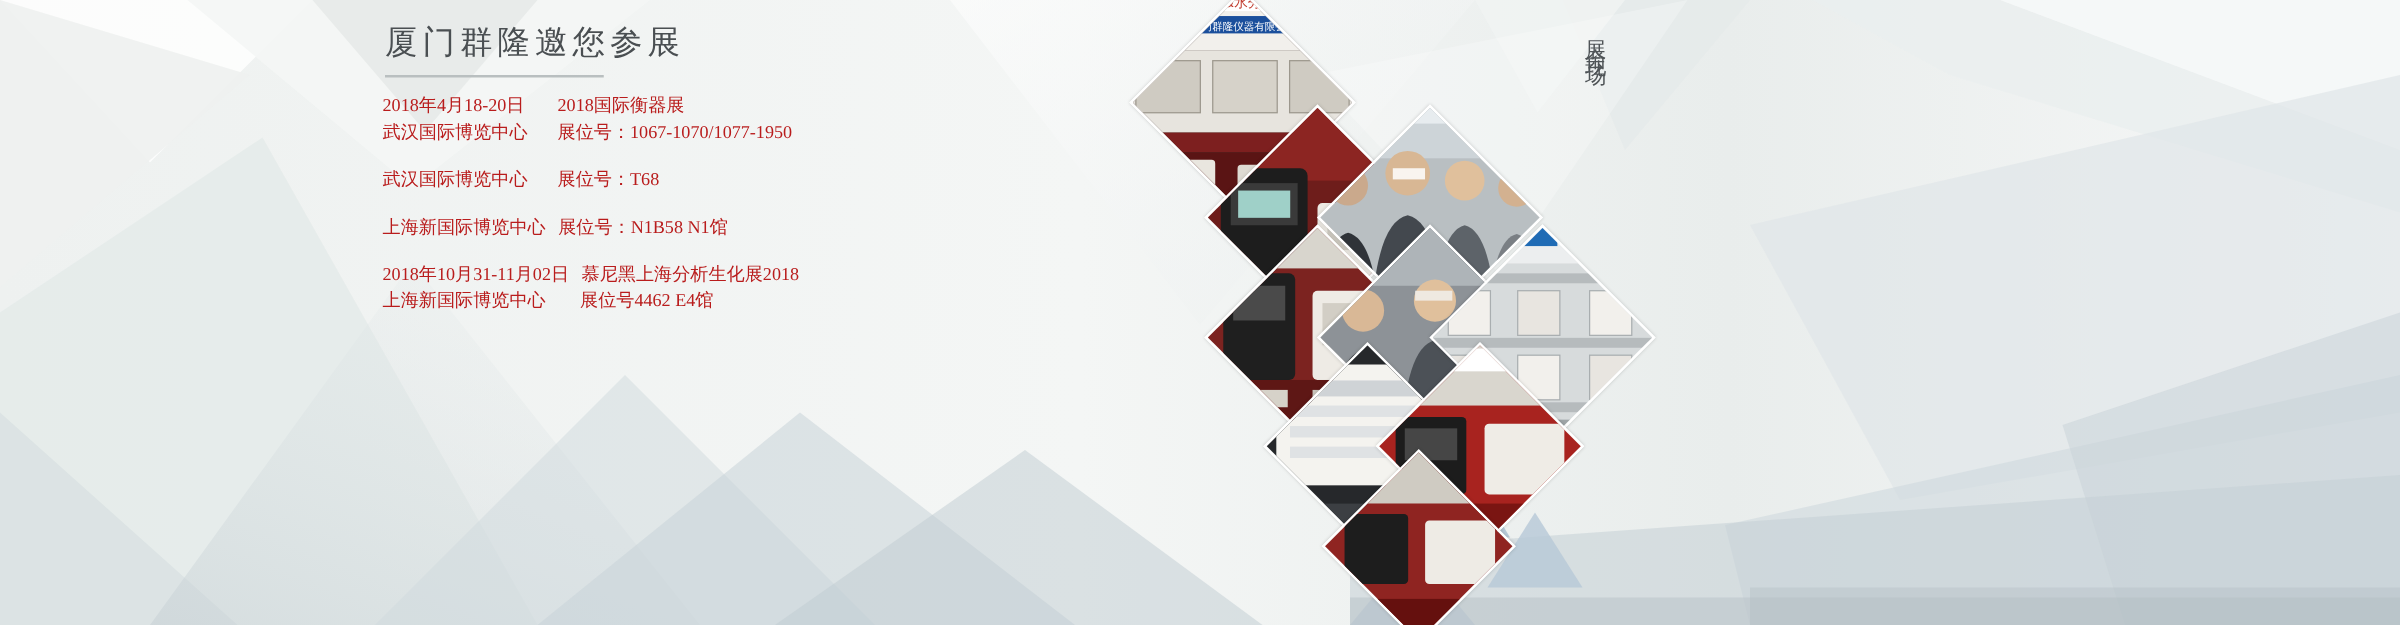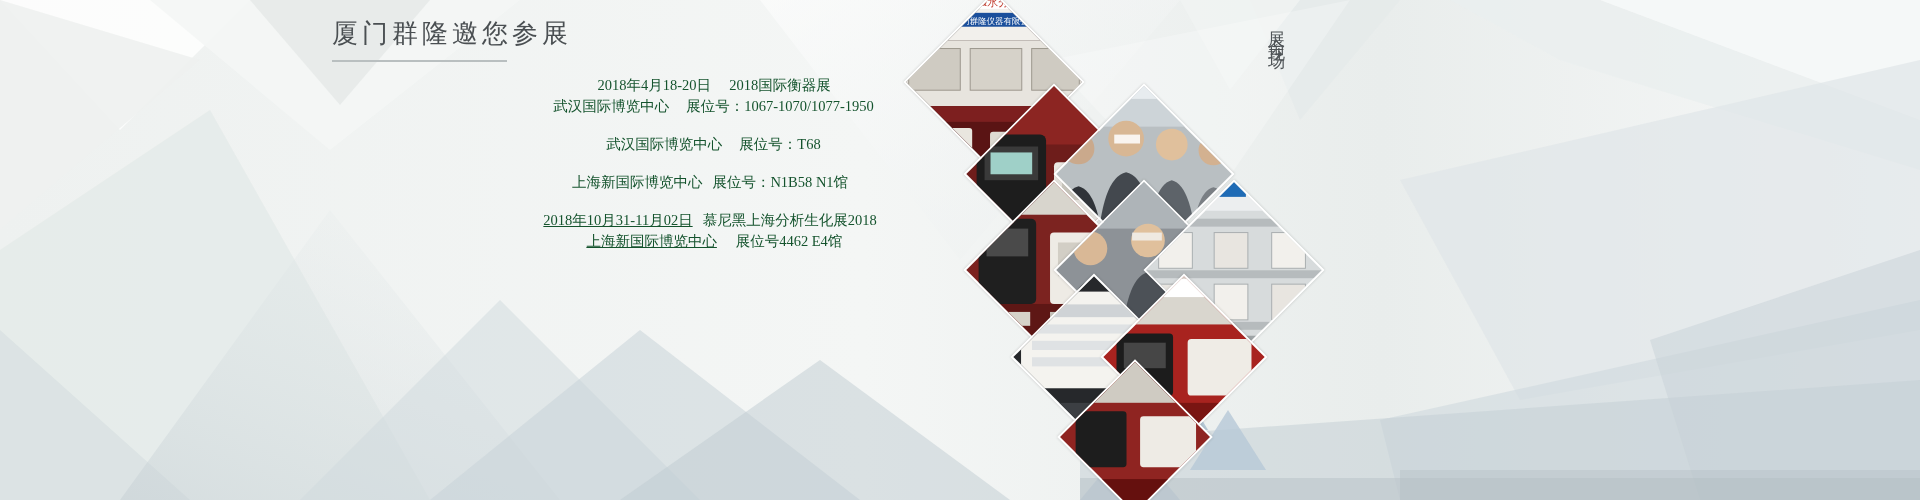--- a/index.html
+++ b/index.html
@@ -9,43 +9,42 @@
     background:#f2f4f3;
     position:relative;
   }
 
   
   #bg { position:absolute; inset:0; z-index:0; }
 
   
   .content {
     position:absolute; z-index:5;
-    left:330px; top:16px; width:760px; height:470px;
+    left:306px; top:16px; width:760px; height:470px;
   }
   .headline {
     font-size:26px; letter-spacing:4px; color:#4a4f52;
     font-family:"Liberation Serif","DejaVu Serif",serif;
     padding-left:2px;
   }
   .rule {
     width:175px; height:2px; background:#b9bfc0;
     margin:9px 0 13px 2px;
   }
   .events { }
   .event {
     margin-bottom:17px;
-    color:#14532d;
+    color:#b91c1c;
     font-size:14.5px;
     line-height:21px;
     white-space:nowrap;
-    text-align:center;
   }
   .event .row { display:block; }
   .event .c1 { display:inline-block; min-width:130px; }
-  .event .c1.wide { min-width:148px;text-decoration:underline; }
+  .event .c1.wide { min-width:148px; }
   .event .c2 { display:inline-block; padding-left:10px; }
   .event.plain .row { display:block; }
 
   
   .vcap {
     position:absolute; z-index:6;
     left:1265px; top:18px;
     writing-mode:vertical-rl;
     font-size:17px; letter-spacing:7px;
     color:#4f5457;

